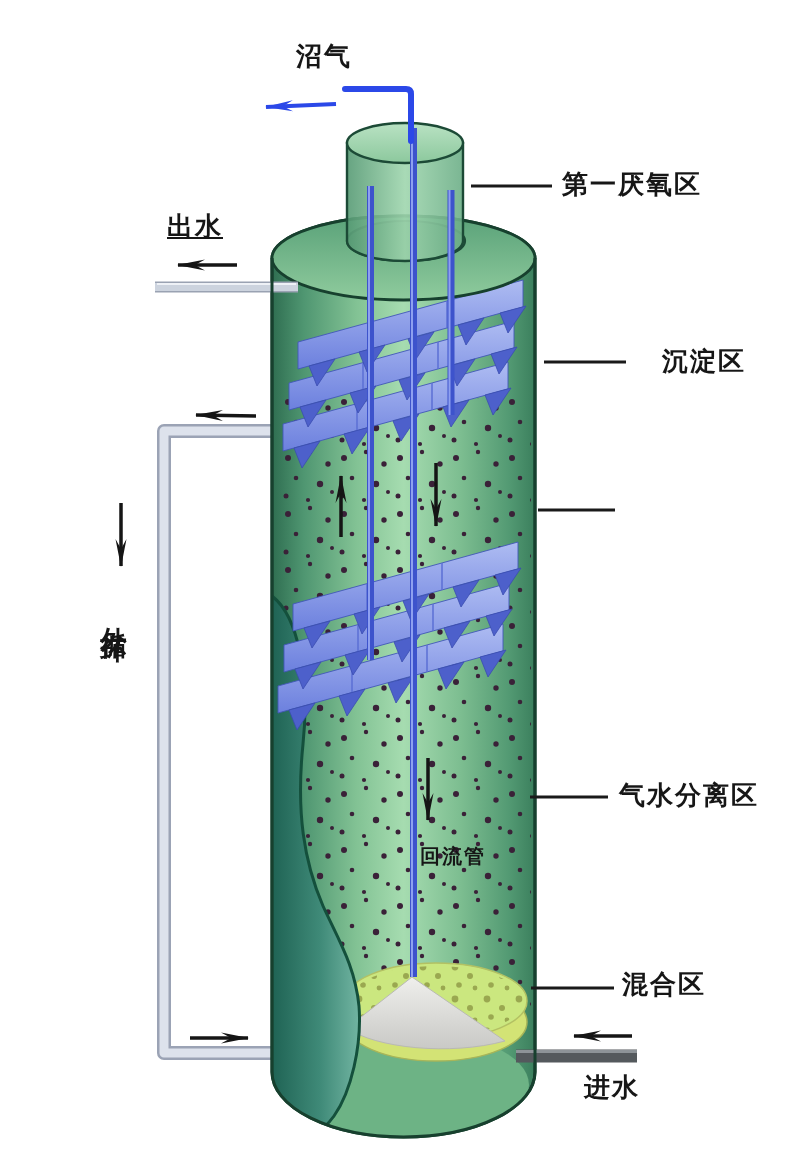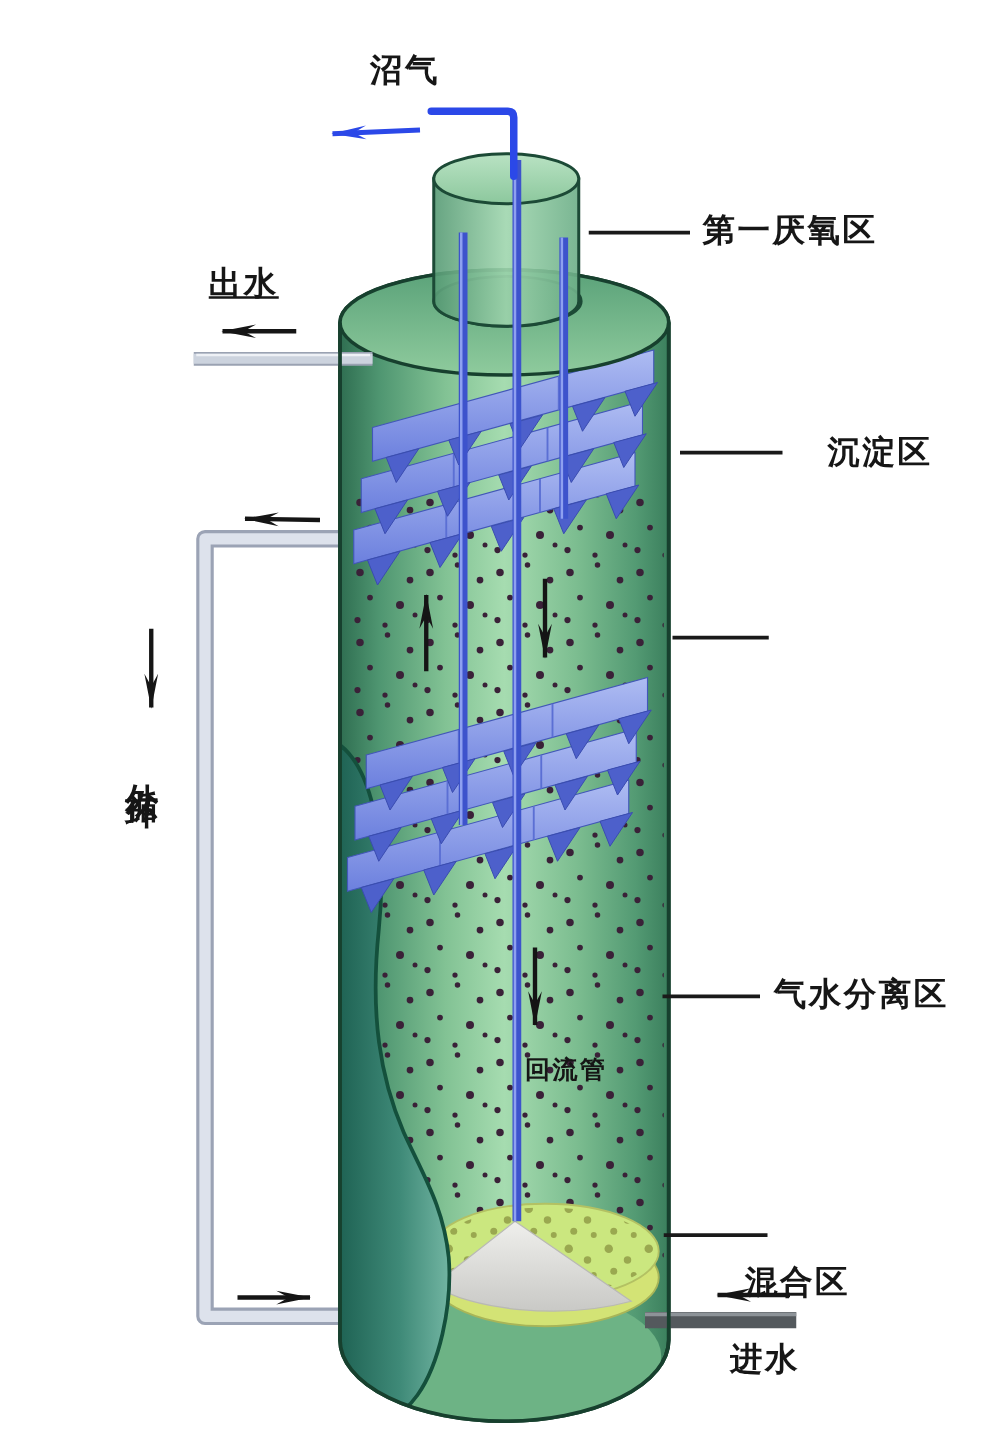--- a/index.html
+++ b/index.html
@@ -197,16 +197,16 @@
   </g>
 </svg>
 
 <div class="lbl" style="left:296px;top:42px;">沼气</div>
 <div class="lbl" style="left:562px;top:170px;">第一厌氧区</div>
 <div class="lbl" style="left:167px;top:212px;text-decoration:underline;">出水</div>
 <div class="lbl" style="left:640px;top:347px;margin-left:22px;">沉淀区</div>
 <div class="lbl lbl-v" style="left:98px;top:606px;">外循环</div>
 <div class="lbl lbl-sm" style="left:420px;top:845px;">回流管</div>
 <div class="lbl" style="left:619px;top:781px;">气水分离区</div>
-<div class="lbl" style="left:596px;top:970px;margin-top:41px;">混合区</div>
+<div class="lbl" style="left:622px;top:970px;">混合区</div>
 <div class="lbl" style="left:584px;top:1073px;">进水</div>
 
 </div>
 
 </body></html>

